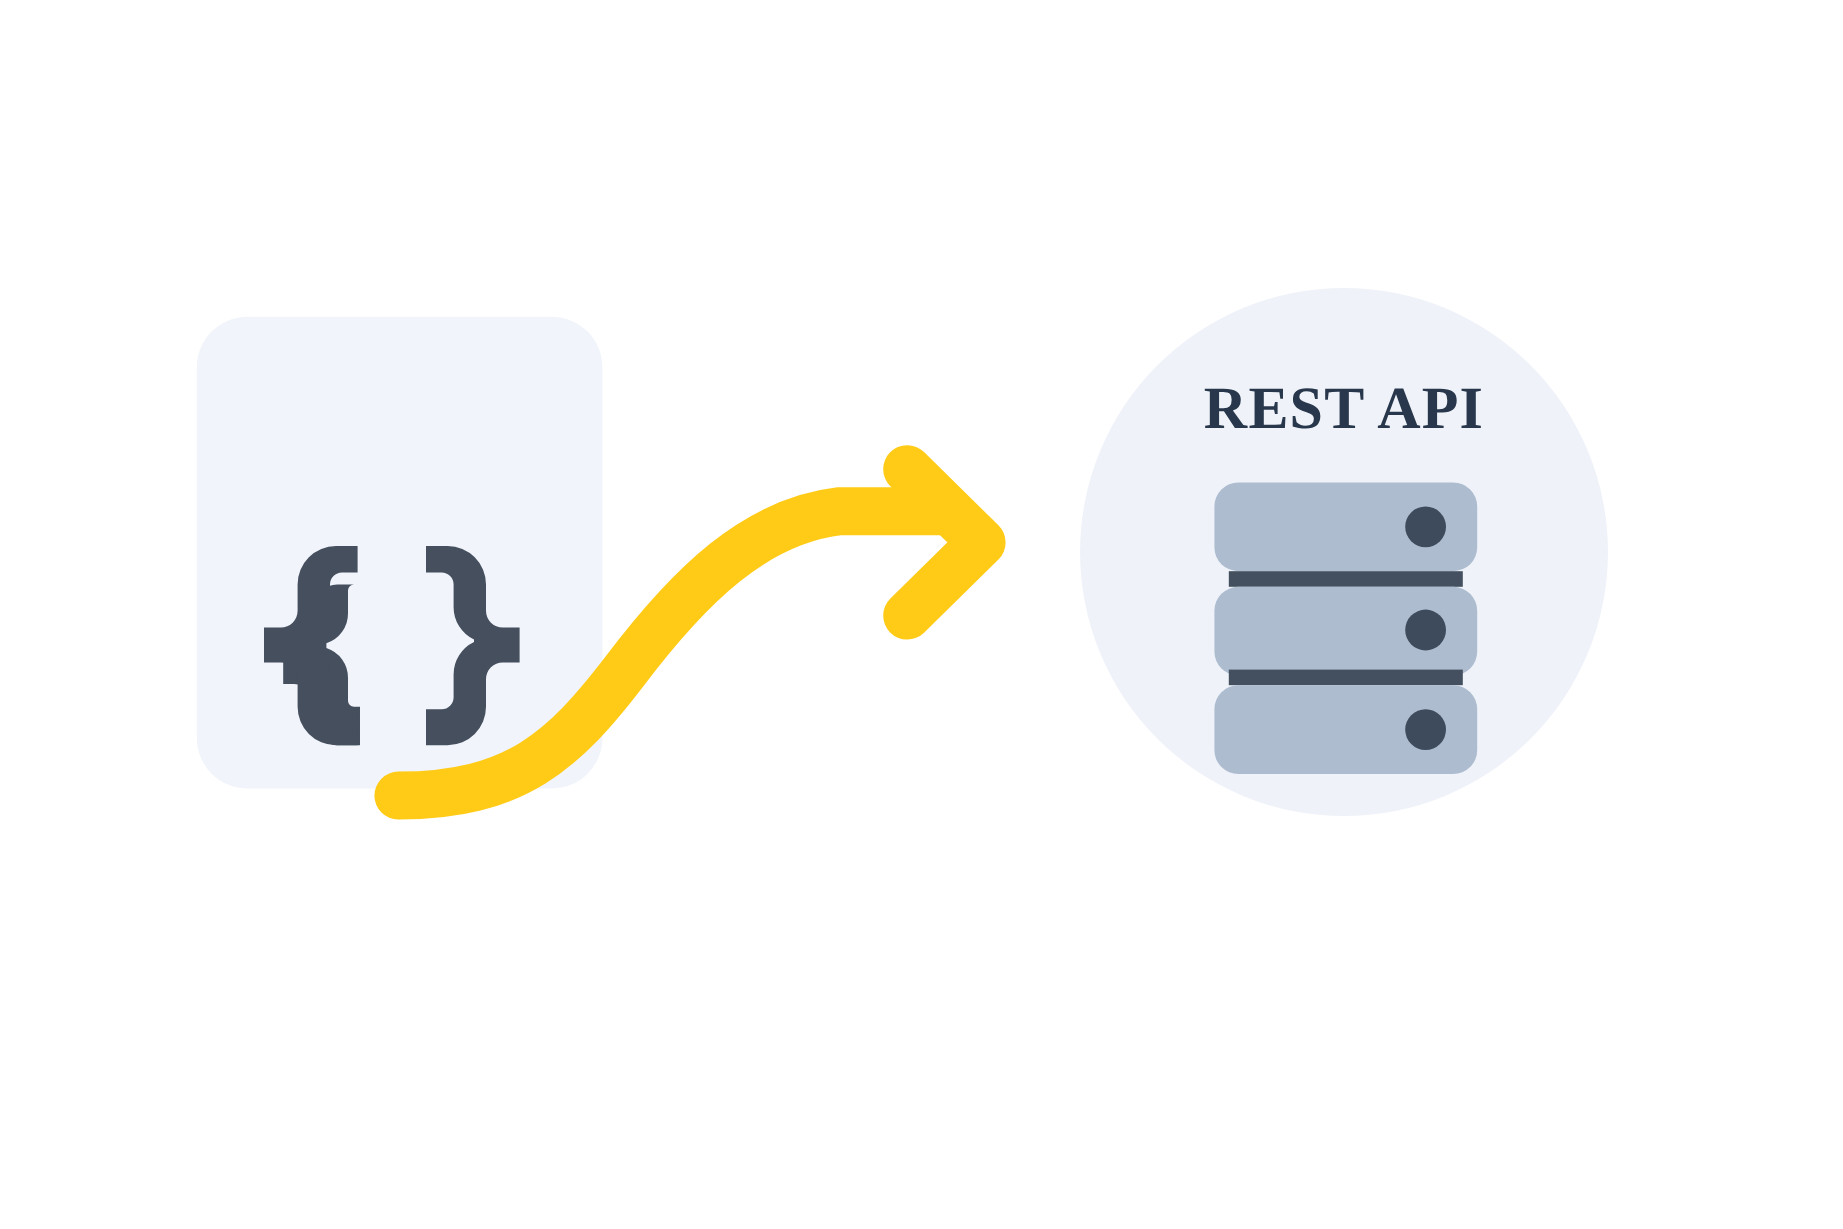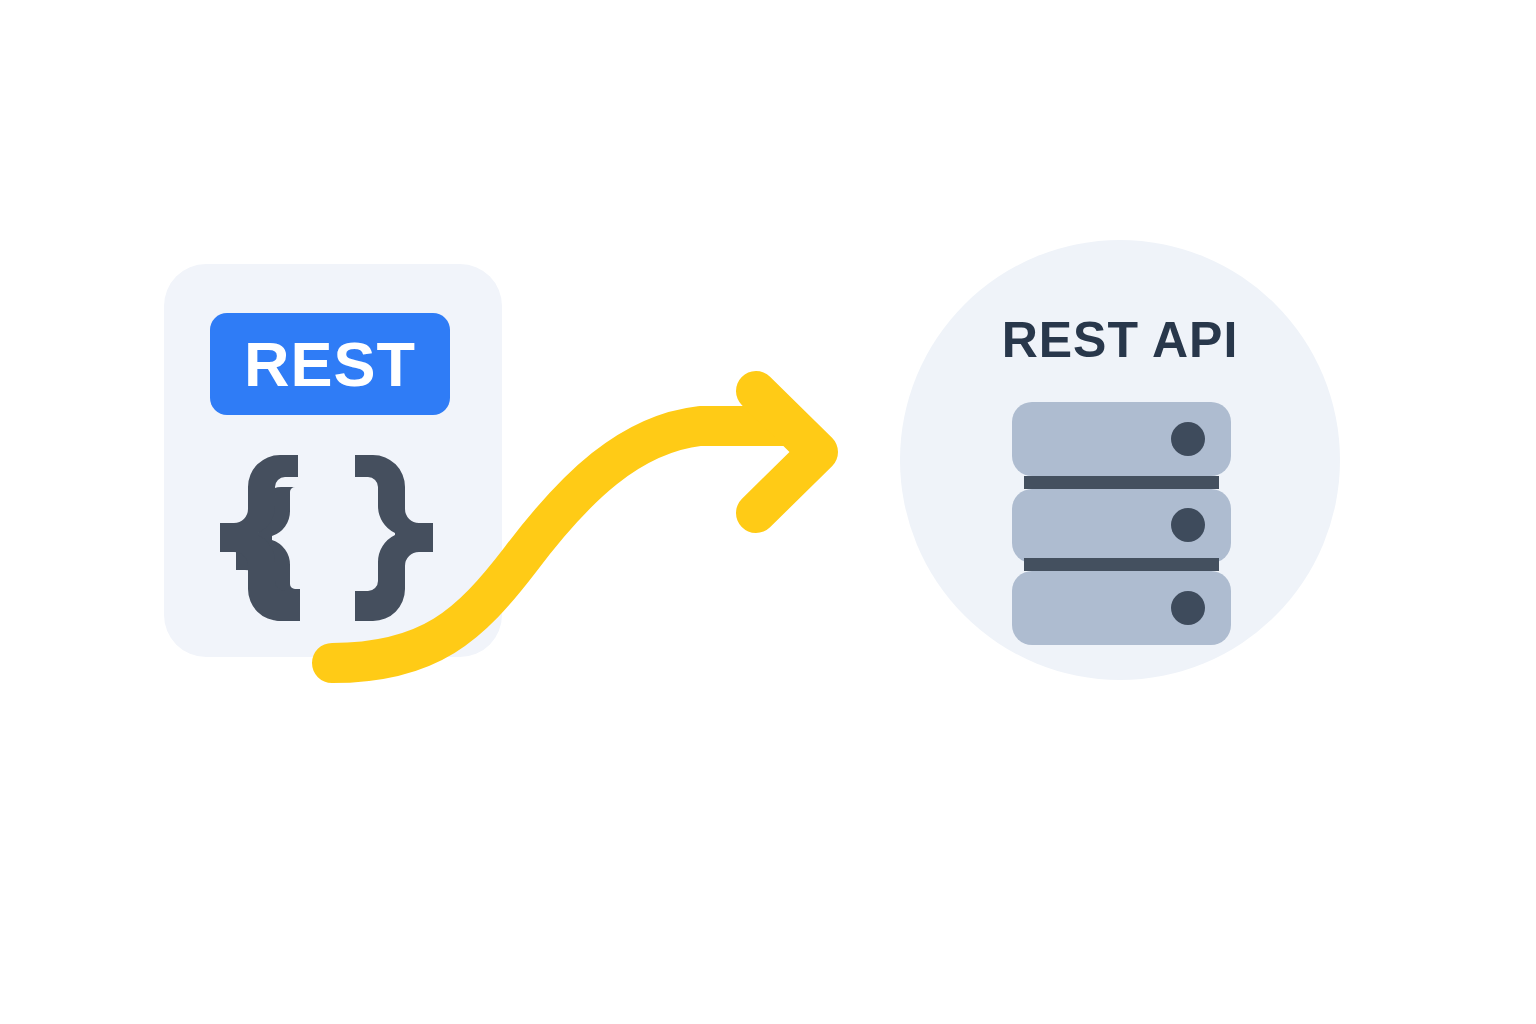--- a/index.html
+++ b/index.html
@@ -69,38 +69,35 @@
     background: #eff3f9;
     border-radius: 50%;
   }
   .api-title {
     position: absolute;
     left: 900px;
     top: 310px;
     width: 440px;
     text-align: center;
     color: #28374b;
-    font-family: Liberation Sans, sans-serif;
+    font-family: Liberation Serif, serif;
     font-weight: 700;
     font-size: 50px;
     letter-spacing: 1px;
     line-height: 1.2;
     user-select: none;
   }
 </style>
 </head>
 <body>
 
 <div id="stage">
 
   <div class="rest-card"></div>
 
-  <div class="rest-badge">
-    <span class="rest-badge-label">REST</span>
-  </div>
 
   <svg class="layer" viewBox="0 0 1536 1024" xmlns="http://www.w3.org/2000/svg">
 
     <g fill="#454f5e">
 
       <path d="M300,455 L300,487
                L281,487
                A18,18 0 0 0 263,505
                L263,520
                A18,18 0 0 1 245,538

